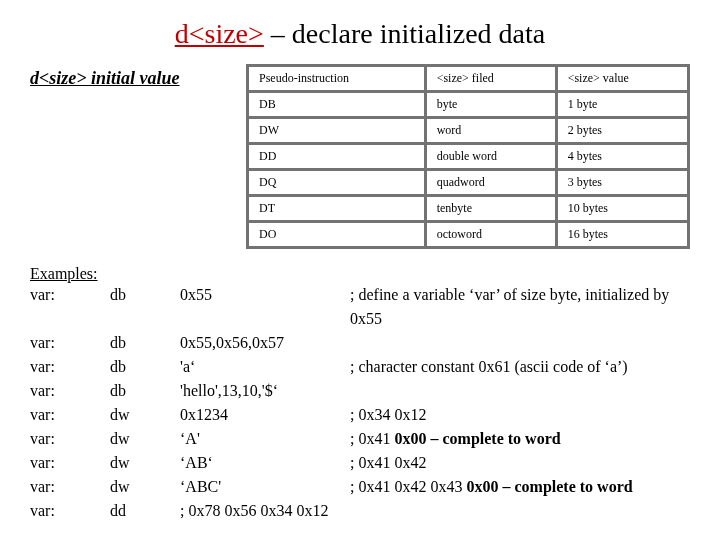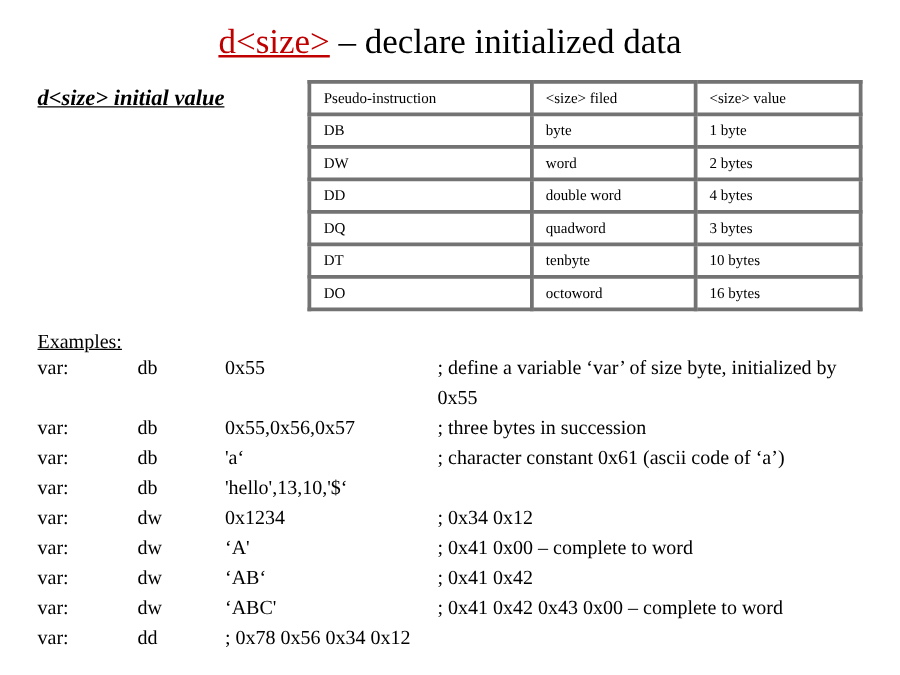--- a/index.html
+++ b/index.html
@@ -49,21 +49,21 @@
       text-decoration: underline;
     }
     .examples-row {
       display: flex;
       line-height: 1.5;
     }
     .col-var { width: 80px; }
     .col-op  { width: 70px; }
     .col-val { width: 170px; }
     .col-comment { flex: 1; }
-    .bold { font-weight: normal; }
+    .bold { font-weight: bold; }
   </style>
 </head>
 <body>
 
 <div class="title">
   <span class="red">d&lt;size&gt;</span><span> – declare initialized data</span>
 </div>
 
 <div class="top-section">
   <div class="syntax">d&lt;size&gt; initial value</div>
@@ -113,21 +113,20 @@
     <div class="examples-row">
       <div class="col-var">var:</div>
       <div class="col-op">db</div>
       <div class="col-val">0x55</div>
       <div class="col-comment">; define a variable ‘var’ of size byte, initialized by 0x55</div>
     </div>
     <div class="examples-row">
       <div class="col-var">var:</div>
       <div class="col-op">db</div>
       <div class="col-val">0x55,0x56,0x57</div>
-      <div class="col-comment">; three bytes in succession</div>
     </div>
     <div class="examples-row">
       <div class="col-var">var:</div>
       <div class="col-op">db</div>
       <div class="col-val">'a‘</div>
       <div class="col-comment">; character constant 0x61 (ascii code of ‘a’)</div>
     </div>
     <div class="examples-row">
       <div class="col-var">var:</div>
       <div class="col-op">db</div>

